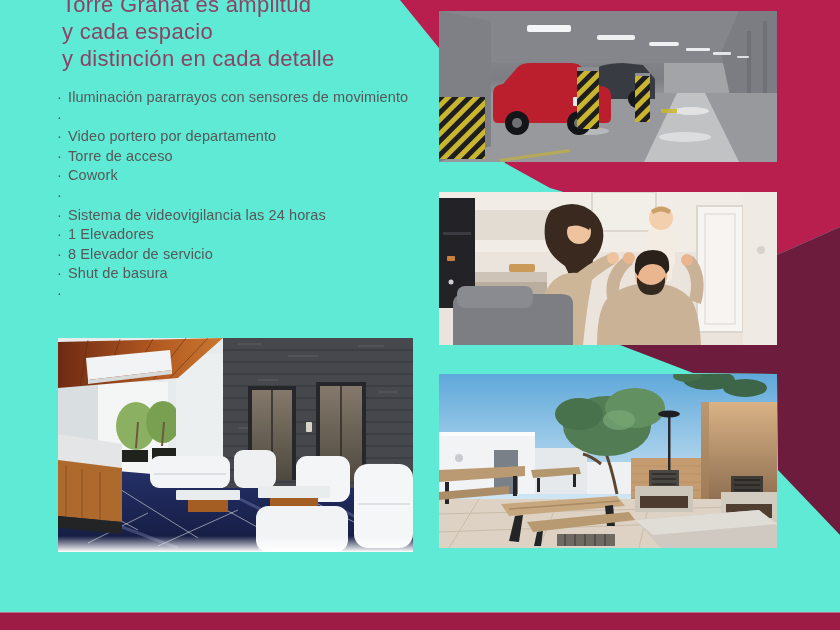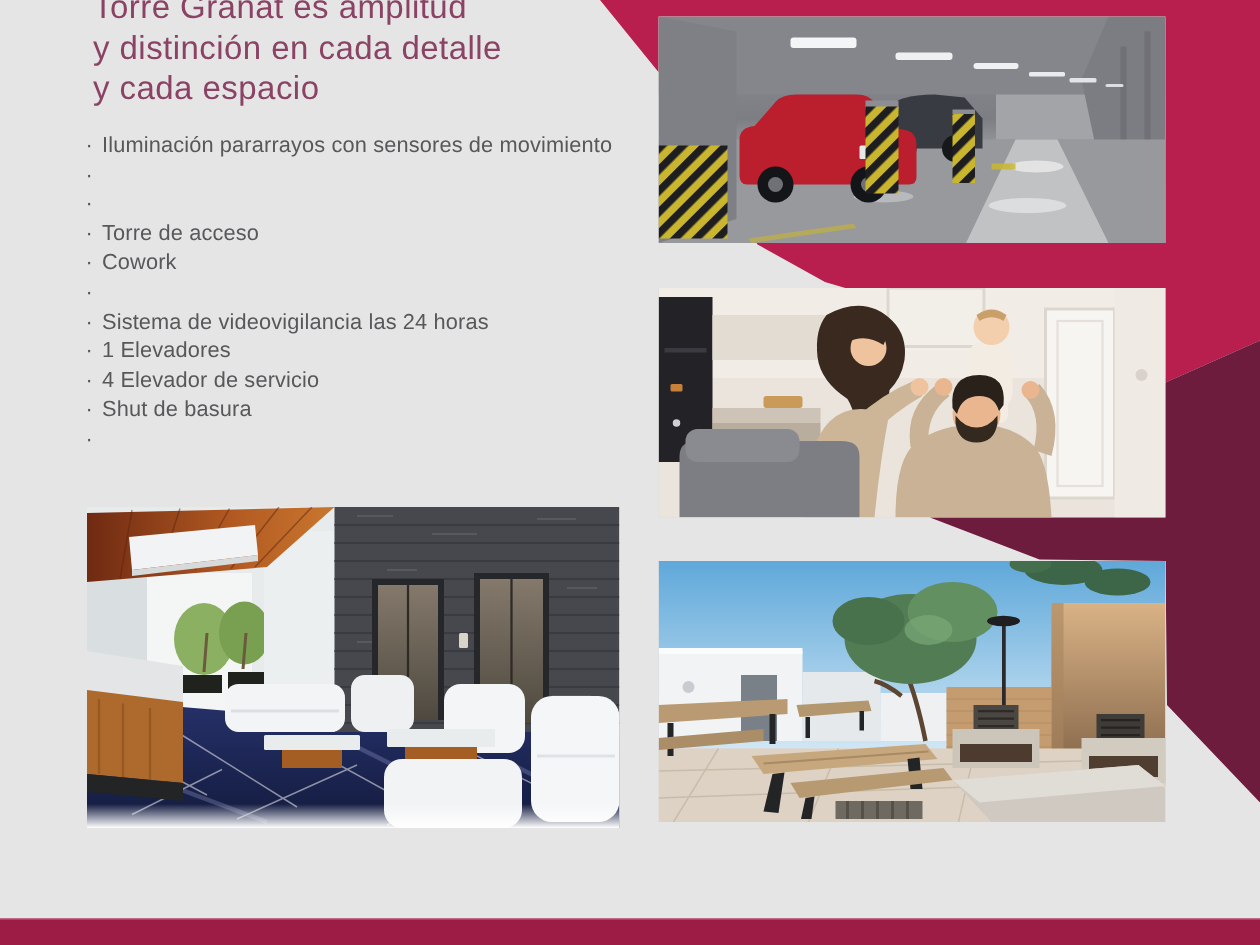--- a/index.html
+++ b/index.html
@@ -1,17 +1,17 @@
 <!DOCTYPE html>
 <html><head>
 <meta charset="utf-8">
 <style>
   html,body{margin:0;padding:0;background:#ffffff;}
   .page{
-    position:relative;width:840px;height:630px;background:#e5e5e5;
+    position:relative;width:840px;height:630px;background:#5eead4;
     overflow:hidden;font-family:"Liberation Sans",sans-serif;
   }
   
   .shape{position:absolute;left:0;top:0;width:840px;height:630px;}
   .shape-crimson{
     background:#b81e4e;
     clip-path:polygon(400px 0px,840px 0px,840px 227px,777px 255px,550px 188px,505px 163px,443px 53px);
   }
   .shape-maroon{
     background:#6d1c3e;
@@ -45,34 +45,35 @@
 <body>
 
 <div class="page">
 
   <div class="shape shape-crimson"></div>
   <div class="shape shape-maroon"></div>
   <div class="footer-bar"></div>
 
   <div class="heading">
     <div>Torre Granat es amplitud</div>
+    <div>y cada espacio</div>
     <div>y distinción en cada detalle</div>
-    <div>y cada espacio</div>
   </div>
 
   <ul class="features">
     <li>
         <span class="b">·</span>
         <span>Iluminación pararrayos con sensores de movimiento</span>
       </li>
     <li>
         <span class="b">·</span>
       </li>
     <li>
         <span class="b">·</span>
+        <span>Video portero por departamento</span>
       </li>
     <li>
         <span class="b">·</span>
         <span>Torre de acceso</span>
       </li>
     <li>
         <span class="b">·</span>
         <span>Cowork</span>
       </li>
     <li>
@@ -81,21 +82,21 @@
     <li>
         <span class="b">·</span>
         <span>Sistema de videovigilancia las 24 horas</span>
       </li>
     <li>
         <span class="b">·</span>
         <span>1 Elevadores</span>
       </li>
     <li>
         <span class="b">·</span>
-        <span>4 Elevador de servicio</span>
+        <span>8 Elevador de servicio</span>
       </li>
     <li>
         <span class="b">·</span>
         <span>Shut de basura</span>
       </li>
     <li>
         <span class="b">·</span>
       </li>
   </ul>
 

